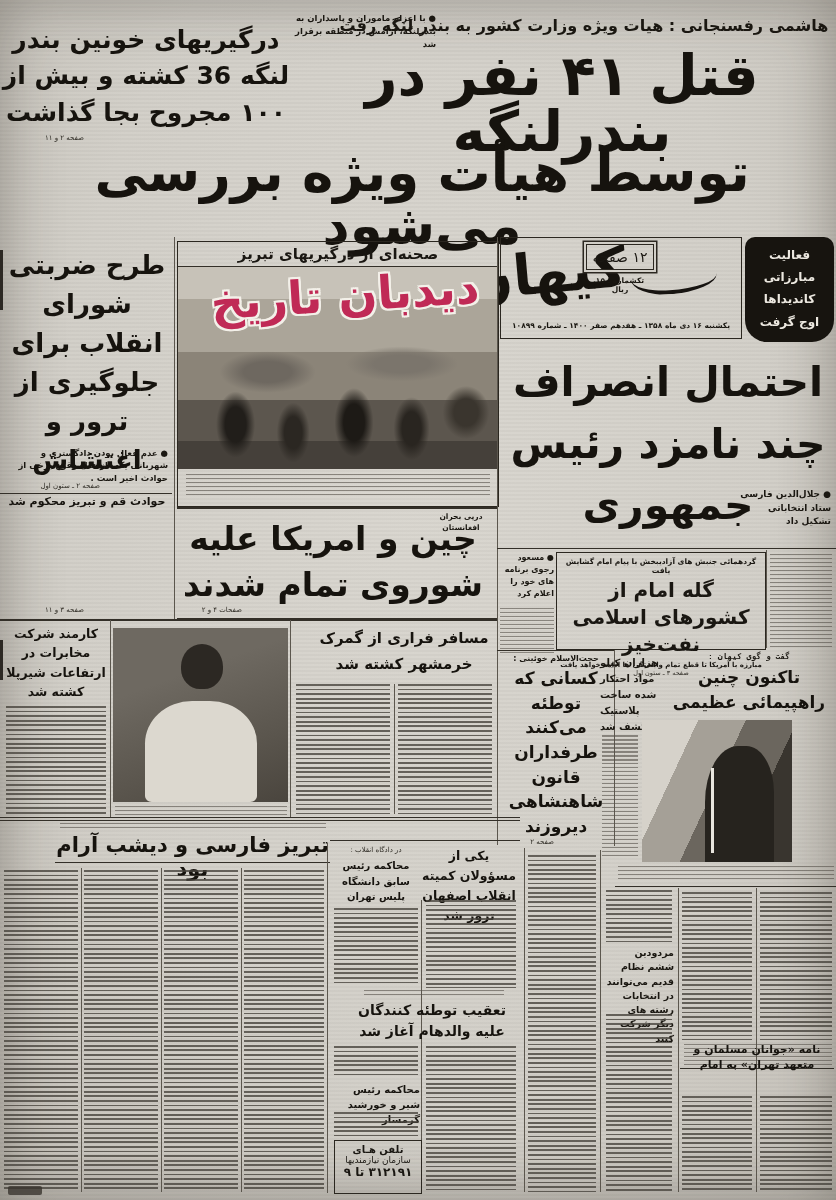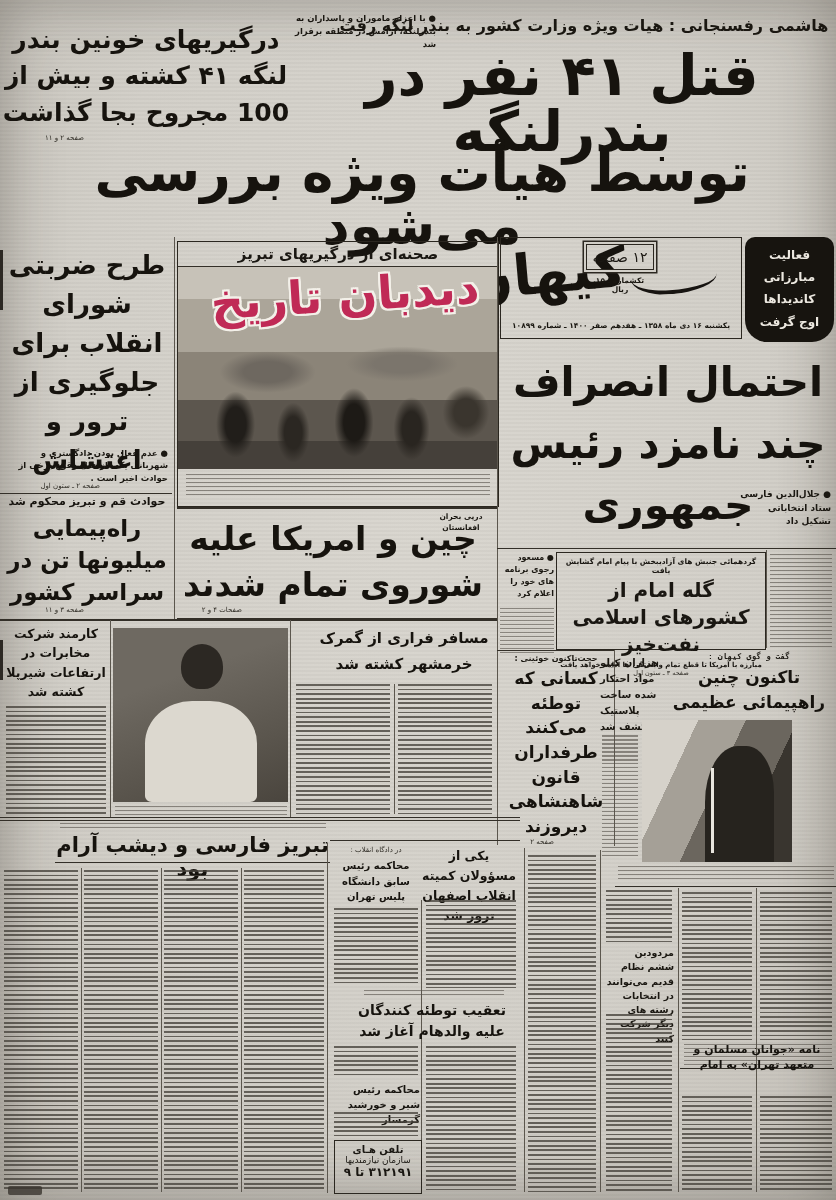--- a/index.html
+++ b/index.html
@@ -44,21 +44,21 @@
   .micfig{position:absolute;right:12%;top:18%;width:46%;height:82%;background:#26231e;border-radius:48% 40% 0 0;}
   .micstand{position:absolute;right:52%;top:34%;width:3px;height:60%;background:#e8e5de;}
 </style>
 </head>
 <body>
 
 <div id="page">
 
   <div class="abs k" style="left:288px;top:12px;width:148px;font-size:8.5px;text-align:right;line-height:1.5;">● با اعزام ماموران و پاسداران به بندرلنگه، آرامش در منطقه برقرار شد</div>
   <div class="abs k" style="left:335px;top:16px;width:498px;font-size:16px;text-align:center;">هاشمی رفسنجانی : هیات ویژه وزارت کشور به بندر لنگه رفت</div>
-  <div class="abs hl" style="left:2px;top:22px;width:288px;font-size:25px;line-height:1.45;">درگیریهای خونین بندر لنگه ۴۱ کشته و بیش از 100 مجروح بجا گذاشت</div>
+  <div class="abs hl" style="left:2px;top:22px;width:288px;font-size:25px;line-height:1.45;">درگیریهای خونین بندر لنگه 36 کشته و بیش از ۱۰۰ مجروح بجا گذاشت</div>
   <div class="abs tiny" style="left:14px;top:134px;width:70px;text-align:right;">صفحه ۲ و ۱۱</div>
 
   <div class="abs hl" style="left:288px;top:48px;width:548px;font-size:56px;line-height:1.0;">قتل ۴۱ نفر در بندرلنگه</div>
   <div class="abs" style="left:745px;top:237px;width:89px;height:105px;background:#17140f;color:#ece8e0;border-radius:10px 10px 22px 22px;text-align:center;padding-top:7px;box-sizing:border-box;">
     <div style="font-size:12px;font-weight:900;line-height:1.85;">فعالیت</div>
     <div style="font-size:12px;font-weight:900;line-height:1.85;">مبارزاتی</div>
     <div style="font-size:12px;font-weight:900;line-height:1.85;">کاندیداها</div>
     <div style="font-size:12px;font-weight:900;line-height:1.85;">اوج گرفت</div>
   </div>
 
@@ -82,21 +82,20 @@
     <div class="greek2" style="margin:5px 8px 0 8px;height:24px;"></div>
   </div>
   <div class="abs wm" style="left:180px;top:268px;width:330px;font-size:46px;transform:rotate(-3.5deg);z-index:5;">دیدبان تاریخ</div>
 
   <div class="vl" style="left:174px;top:237px;height:382px;"></div>
   <div class="abs k" style="left:6px;top:447px;width:162px;font-size:8.5px;text-align:right;line-height:1.45;">● عدم فعال بودن دادگستری و شهربانی یکی از علل وقوع برخی از حوادث اخیر است .</div>
   <div class="abs hl" style="left:2px;top:246px;width:170px;font-size:26px;line-height:1.5;">طرح ضربتی شورای انقلاب برای جلوگیری از ترور و اغتشاش</div>
   <div class="abs tiny" style="left:10px;top:482px;width:90px;text-align:right;">صفحه ۲ ـ ستون اول</div>
   <div class="hr" style="left:0;top:493px;width:172px;"></div>
   <div class="abs hl" style="left:4px;top:496px;width:166px;font-size:11px;">حوادث قم و تبریز محکوم شد</div>
-  <div class="abs hl" style="left:2px;top:512px;width:170px;font-size:23px;line-height:1.4;">راه‌پیمایی میلیونها تن در سراسر کشور</div>
   <div class="abs tiny" style="left:14px;top:606px;width:70px;text-align:right;">صفحه ۳ و ۱۱</div>
 
   <div class="hr" style="left:177px;top:507px;width:320px;height:2px;"></div>
   <div class="abs k" style="left:432px;top:512px;width:58px;font-size:7.5px;text-align:center;line-height:1.4;">درپی بحران افغانستان</div>
   <div class="abs hl" style="left:180px;top:516px;width:306px;font-size:33px;line-height:1.4;">چین و امریکا علیه شوروی تمام شدند</div>
   <div class="abs tiny" style="left:182px;top:606px;width:60px;text-align:right;">صفحات ۴ و ۲</div>
   <div class="hr" style="left:177px;top:618px;width:320px;height:2px;"></div>
 
   <div class="vl" style="left:497px;top:237px;height:608px;"></div>
   <div class="abs hl" style="left:505px;top:352px;width:326px;font-size:41px;line-height:1.5;">احتمال انصراف چند نامزد رئیس جمهوری</div>
@@ -108,21 +107,21 @@
     <div style="font-size:20px;font-weight:900;line-height:1.35;margin-top:2px;">گله امام از کشورهای اسلامی نفت‌خیز</div>
     <div style="font-size:7px;font-weight:700;margin-top:3px;">مبارزه با آمریکا تا قطع تمام وابستگی ها ادامه خواهد یافت</div>
     <div class="tiny" style="font-size:6.5px;">صفحه ۳ ـ ستون اول</div>
   </div>
   <div class="abs k" style="left:500px;top:552px;width:54px;font-size:8px;text-align:right;line-height:1.5;">● مسعود رجوی برنامه های خود را اعلام کرد</div>
   <div class="abs greek2" style="left:500px;top:608px;width:54px;height:46px;"></div>
   <div class="vl" style="left:766px;top:550px;height:98px;"></div>
   <div class="abs greek2" style="left:770px;top:554px;width:62px;height:94px;"></div>
 
   <div class="hr" style="left:497px;top:650px;width:118px;"></div>
-  <div class="abs k" style="left:500px;top:654px;width:112px;font-size:8px;text-align:center;">حجت‌تاکنون خوئینی :</div>
+  <div class="abs k" style="left:500px;top:654px;width:112px;font-size:8px;text-align:center;">حجت‌الاسلام خوئینی :</div>
   <div class="abs hl" style="left:506px;top:666px;width:100px;font-size:17px;line-height:1.45;">کسانی که توطئه می‌کنند طرفداران قانون شاهنشاهی دیروزند</div>
   <div class="abs tiny" style="left:510px;top:838px;width:44px;">صفحه ۲</div>
   <div class="vl" style="left:614px;top:650px;height:196px;"></div>
 
   <div class="abs k" style="left:600px;top:655px;width:60px;font-size:10px;text-align:left;line-height:1.6;font-weight:800;">هزاران کیلو مواد احتکار شده ساخت پلاستیک کشف شد</div>
   <div class="abs greek2" style="left:602px;top:735px;width:36px;height:122px;"></div>
 
   <div class="abs k" style="left:665px;top:652px;width:168px;font-size:8px;text-align:center;font-family:Liberation Mono, monospace;">گفت و گوی کیهان :</div>
   <div class="abs hl" style="left:663px;top:665px;width:172px;font-size:17px;line-height:1.45;">تاکنون چنین راهپیمائی عظیمی ندیده بودم</div>
   <div class="abs photo-mic" style="left:642px;top:720px;width:150px;height:142px;">

